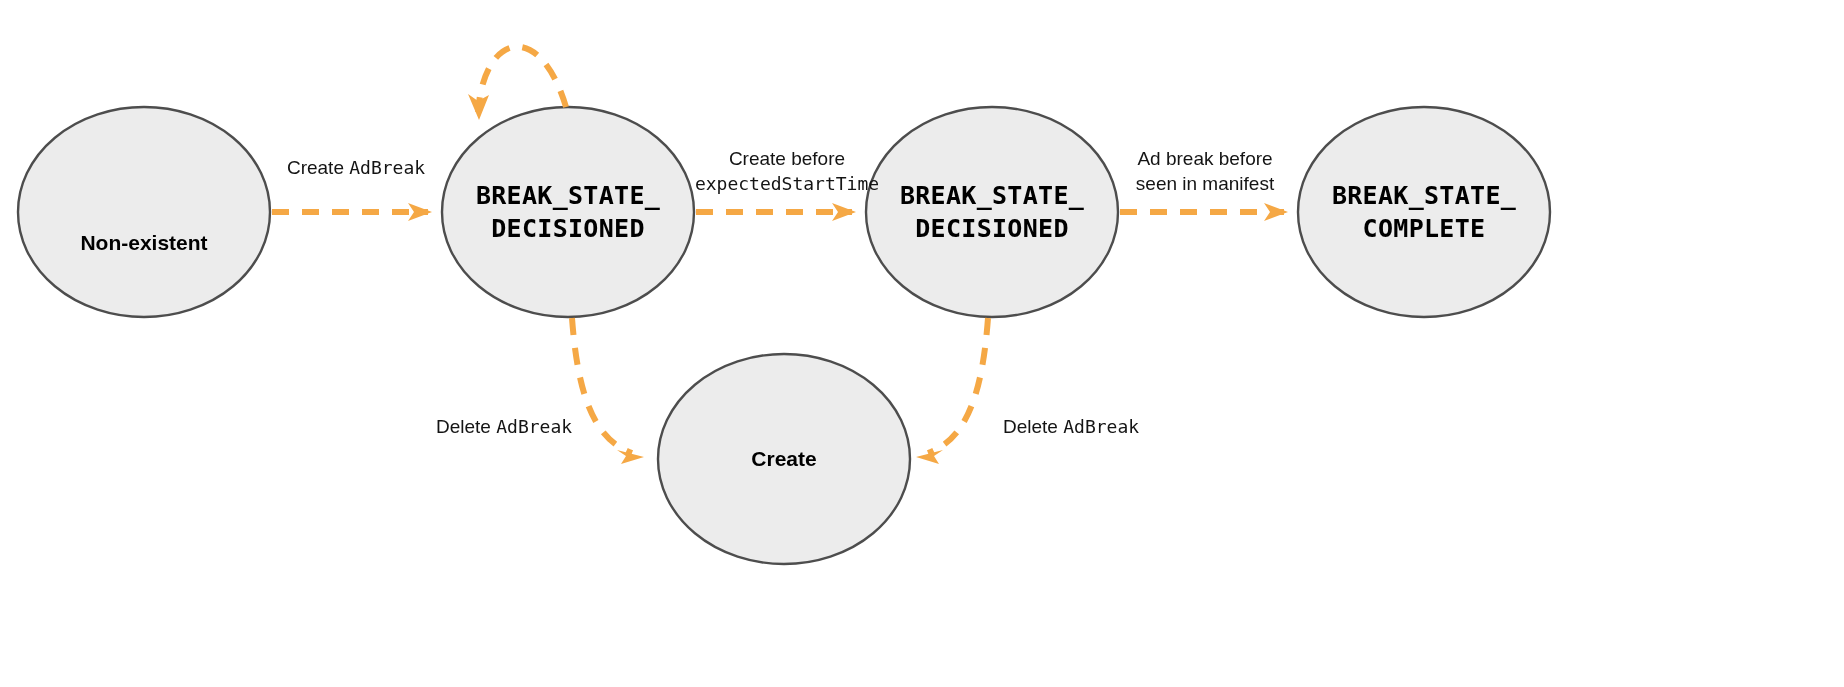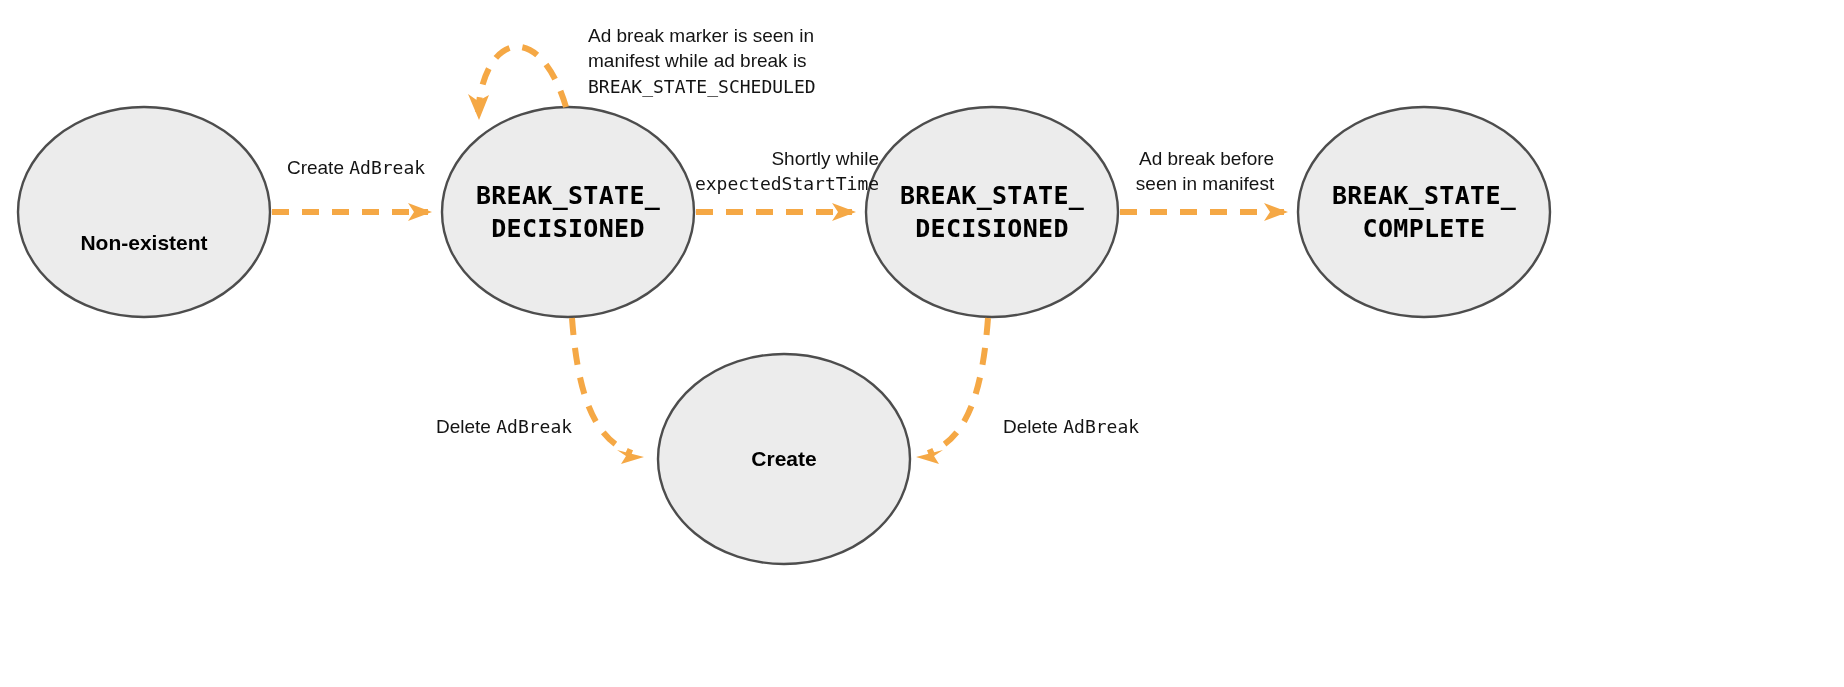--- a/index.html
+++ b/index.html
@@ -67,21 +67,21 @@
     line-height: 1.33;
     pointer-events: none;
     font-size: 19px;
     white-space: pre;
   }
   .edge-label .m {
     font-family: "DejaVu Sans Mono", monospace;
     font-size: 18px;
   }
   .edge-label.center {
-    text-align: right;
+    text-align: center;
     transform: translate(-50%, 0);
   }
   .edge-label.left {
     text-align: left;
   }
 </style>
 </head>
 <body>
 
 <div id="diagram-root">
@@ -131,23 +131,22 @@
   <div class="node-label mono" style="left:568px; top:212px;"><span>BREAK_STATE_</span><br><span>DECISIONED</span></div>
 
   <div class="node-label mono" style="left:992px; top:212px;"><span>BREAK_STATE_</span><br><span>DECISIONED</span></div>
 
   <div class="node-label mono" style="left:1424px; top:212px;"><span>BREAK_STATE_</span><br><span>COMPLETE</span></div>
 
   <div class="node-label sans" style="left:784px; top:459px;">Create</div>
 
   <div class="edge-label center" style="left:356px; top:155px;"><span>Create </span><span class="m">AdBreak</span></div>
 
-  <div class="edge-label left" style="left:588px; top:23px;"><span>Ad break marker is seen in</span><br><span>manifest while ad break is</span><br><span class="m">BREAK_STATE_SCHEDULED</span></div>
 
-  <div class="edge-label center" style="left:787px; top:146px;"><span>Shortly while</span><br><span class="m">expectedStartTime</span></div>
+  <div class="edge-label center" style="left:787px; top:146px;"><span>Create before</span><br><span class="m">expectedStartTime</span></div>
 
   <div class="edge-label center" style="left:1205px; top:146px;"><span>Ad break before</span><br><span>seen in manifest</span></div>
 
   <div class="edge-label left" style="left:436px; top:414px;"><span>Delete </span><span class="m">AdBreak</span></div>
 
   <div class="edge-label left" style="left:1003px; top:414px;"><span>Delete </span><span class="m">AdBreak</span></div>
 
 </div>
 
 </body></html>

